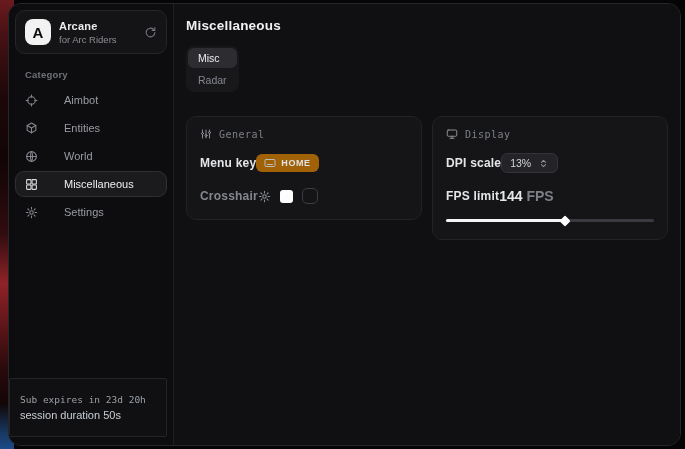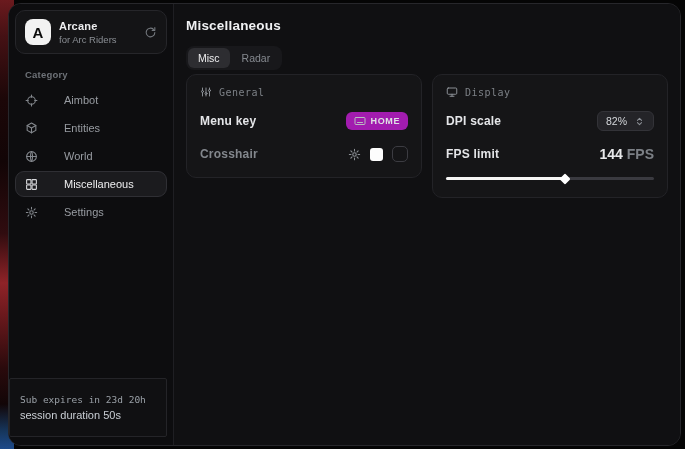--- a/index.html
+++ b/index.html
@@ -43,35 +43,35 @@
   .sub-card { position:absolute; left:0; right:6px; bottom:8px;
     border:1px solid #242428; border-radius:2px; padding:15px 10px; background:#101012; }
   .sub-line1 { font-family:"DejaVu Sans Mono", monospace; font-size:9.5px; color:#9aa0a7; }
   .sub-line2 { font-size:11px; color:#c9ced4; margin-top:4px; font-weight:normal; }
 
   
   .main { flex:1; padding:14px 12px; position:relative; background:#101012; }
   .page-title { font-size:13.5px; font-weight:bold; color:#f0f1f3; letter-spacing:.2px; }
 
   .tabs { display:inline-flex; gap:2px; margin-top:13px; background:#18181b;
-    border-radius:8px; padding:2px; }
+    border-radius:8px; padding:2px;flex-direction:column; }
   .tab { font-size:10.5px; padding:4px 10px; border-radius:6px; color:#85898f; cursor:pointer; }
   .tab.active { background:#2d2d31; color:#ededef; }
 
-  .cards { display:flex; gap:10px; margin-top:4px; align-items:flex-start; }
+  .cards { display:flex; gap:10px; margin-top:24px; align-items:flex-start; }
   .card { flex:1; background:#151517; border:1px solid #232327; border-radius:10px;
     padding:11px 13px 13px; }
   .card-head { display:flex; align-items:center; gap:7px; color:#7c8086;
     font-family:"DejaVu Sans Mono", monospace; font-size:10px; letter-spacing:.5px; }
-  .row { display:flex; align-items:center; justify-content:space-between; margin-top:13px;
+  .row { display:flex; align-items:center; margin-top:13px;
     min-height:20px; }
   .row-label { font-size:12px; font-weight:bold; color:#e4e5e8; letter-spacing:.2px; }
   .row-label.dim { color:#83878d; }
 
-  .key-pill { display:inline-flex; align-items:center; gap:5px; background:#a21caf;
+  .key-pill { display:inline-flex; align-items:center; gap:5px; background:#a16207;
     border-radius:6px; padding:3px 8px; cursor:pointer; color:#dfe1e4; }
   .key-pill .icon { color:#b9bcc0; }
   .key-text { font-size:9px; font-weight:bold; letter-spacing:.6px; }
 
   .cross-controls { display:flex; align-items:center; gap:9px; }
   .swatch { width:13px; height:13px; background:#fdfdfd; border-radius:3px; cursor:pointer; }
   .checkbox { width:16px; height:16px; border:1.5px solid #3c3c42; border-radius:5px;
     background:transparent; cursor:pointer; }
 
   .select-pill { display:inline-flex; align-items:center; gap:7px; background:#242428;
@@ -233,21 +233,21 @@
                 <rect x="2.5" y="4" width="19" height="12.5" rx="2"></rect>
                   <path d="M8 20.5h8M12 16.5v4"></path>
               </svg>
             </span>
             <span>Display</span>
           </div>
 
           <div class="row">
             <span class="row-label">DPI scale</span>
             <span class="select-pill">
-              <span class="select-value">82%</span>
+              <span class="select-value">13%</span>
               <span class="icon">
                 <svg width="11" height="11" viewBox="0 0 24 24" fill="none" stroke="currentColor" stroke-width="2.2" stroke-linecap="round" stroke-linejoin="round">
                   <path d="M7.5 9.5L12 5l4.5 4.5M7.5 14.5L12 19l4.5-4.5"></path>
                 </svg>
               </span>
             </span>
           </div>
 
           <div class="row">
             <span class="row-label">FPS limit</span>

